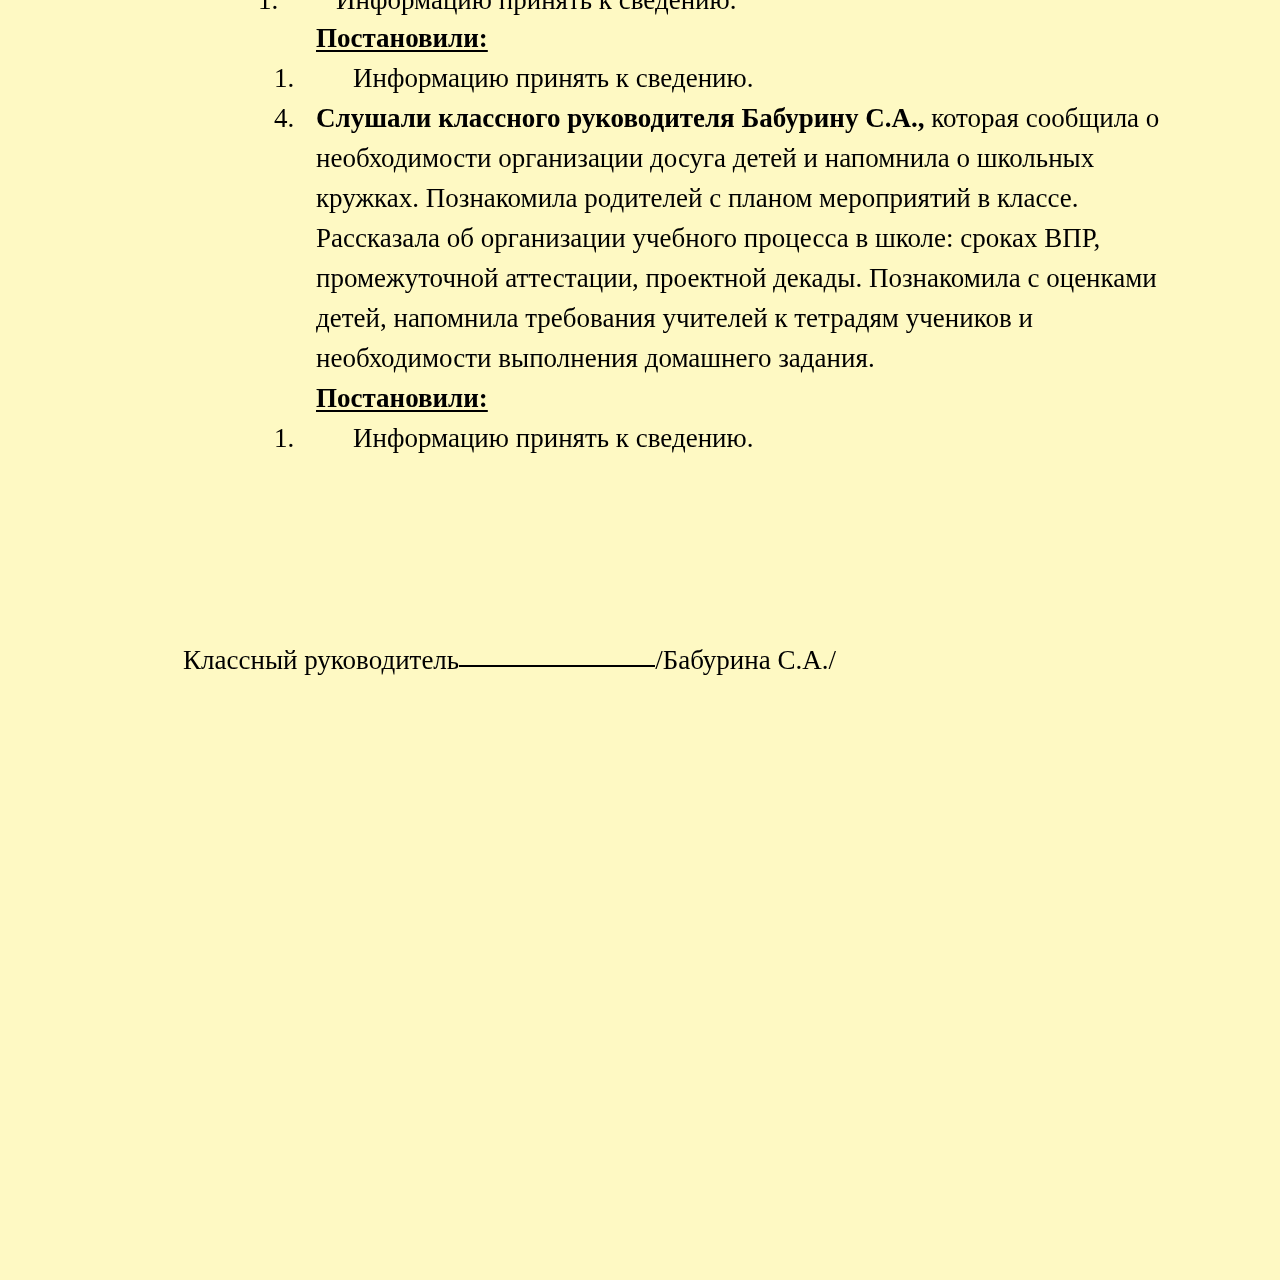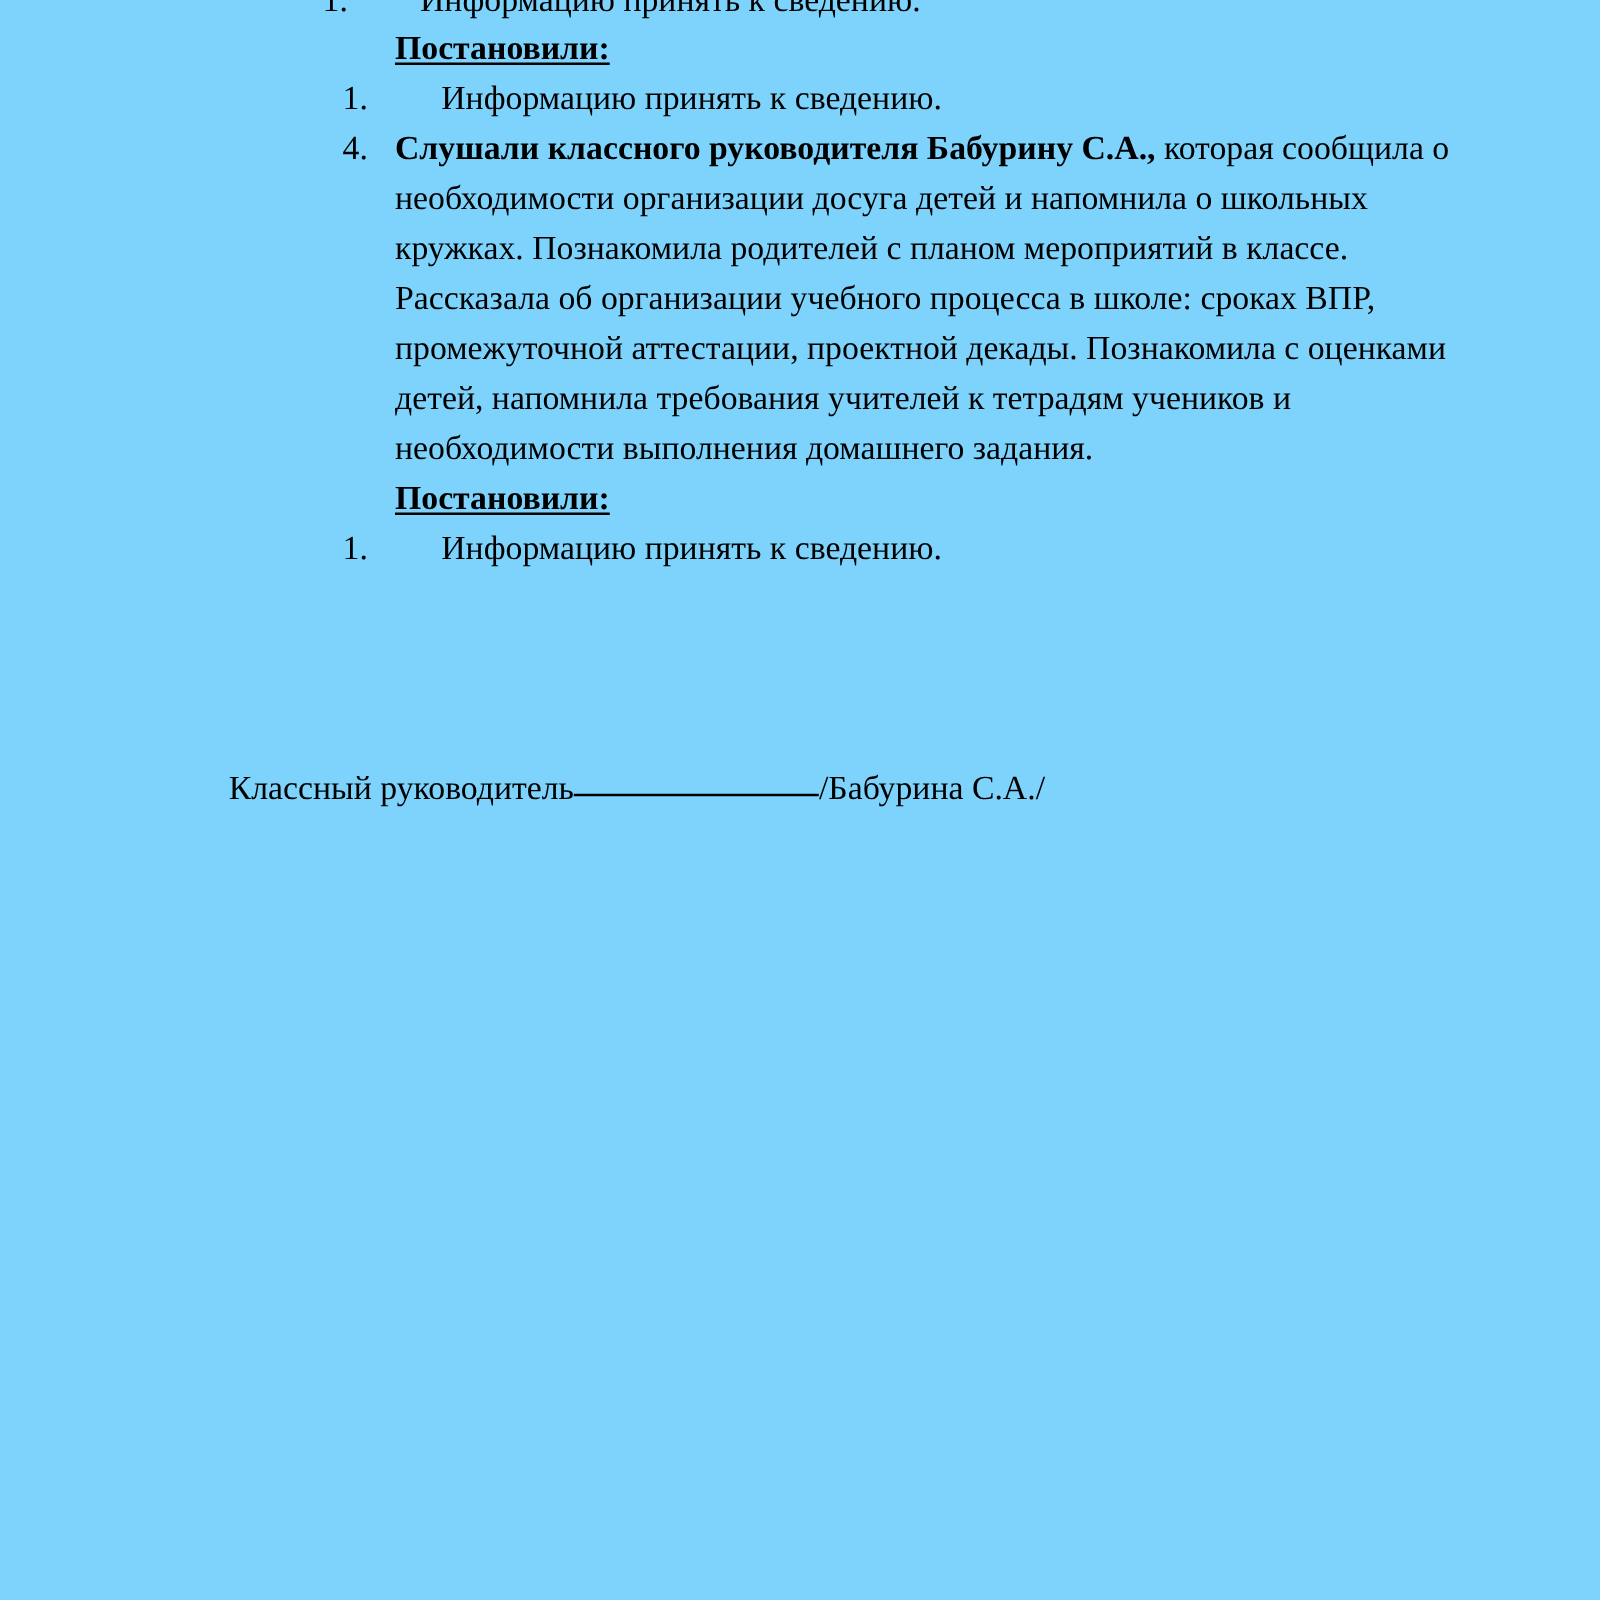--- a/index.html
+++ b/index.html
@@ -14,21 +14,21 @@
     position: relative;
     overflow: hidden;
     font-family: "Liberation Serif", "DejaVu Serif", serif;
     color: #000000;
     -webkit-font-smoothing: antialiased;
   }
 
   .page {
     position: absolute;
     inset: 0;
-    background: #7dd3fc;
+    background: #fef9c3;
   }
 
   
   .clipped-line {
     position: absolute;
     top: -20px;
     left: 258px;
     width: 920px;
     height: 40px;
     overflow: hidden;
@@ -92,21 +92,21 @@
   }
   .para-item b {
     font-weight: bold;
     margin-top: 36px;
   }
 
   
   .signature {
     position: absolute;
     left: 183px;
-    top: 610px;
+    top: 640px;
     font-size: 27px;
     line-height: 40px;
     white-space: nowrap;
     text-align: right;
   }
   .signature .rule {
     display: inline-block;
     width: 196px;
     border-bottom: 2px solid #000;
     vertical-align: 2px;

